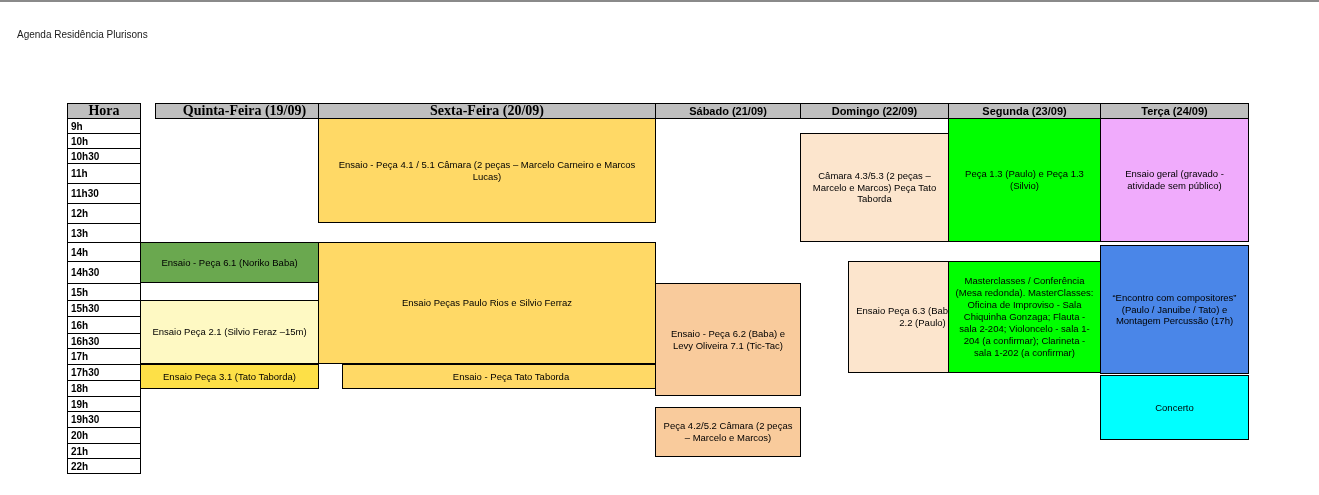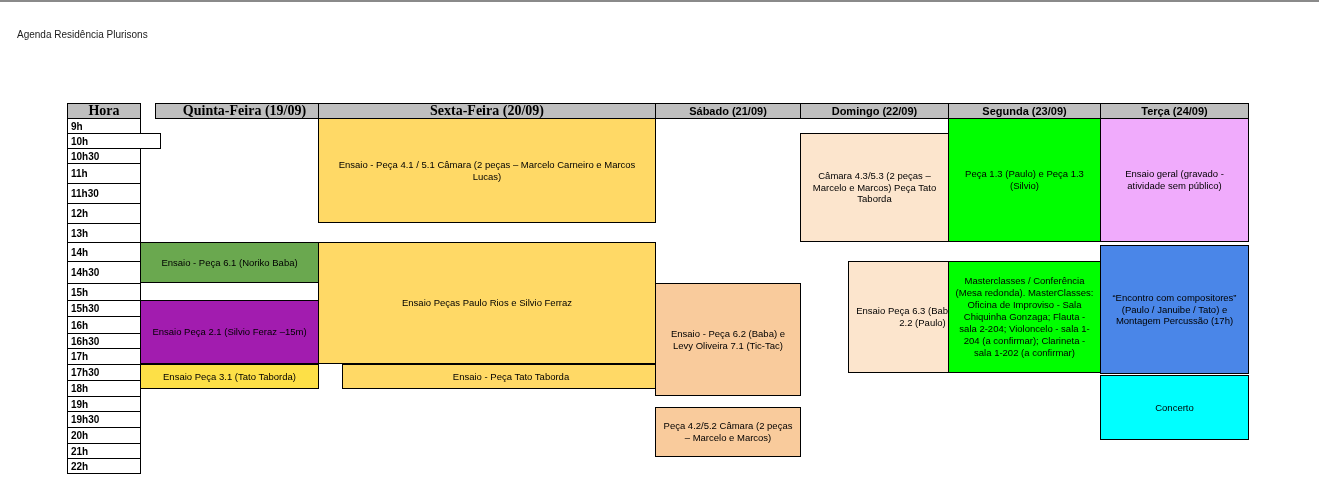--- a/index.html
+++ b/index.html
@@ -25,21 +25,21 @@
   <div class="grid" id="grid">
     <div class="cell hdr serif" id="hora-hdr" style="left:0;top:0;width:74px;height:16px;">Hora</div>
 
   <div class="cell hdr serif" style="left: 88px; top: 0px; width: 179px; height: 16px;">Quinta-Feira (19/09)</div>
       <div class="cell hdr serif" style="left: 251px; top: 0px; width: 338px; height: 16px;">Sexta-Feira (20/09)</div>
       <div class="cell hdr" style="left: 588px; top: 0px; width: 146px; height: 16px;">Sábado (21/09)</div>
       <div class="cell hdr" style="left: 733px; top: 0px; width: 149px; height: 16px;">Domingo (22/09)</div>
       <div class="cell hdr" style="left: 881px; top: 0px; width: 153px; height: 16px;">Segunda (23/09)</div>
       <div class="cell hdr" style="left: 1033px; top: 0px; width: 149px; height: 16px;">Terça (24/09)</div>
       <div class="cell time-cell" style="left: 0px; top: 15px; width: 74px; height: 16px;">9h</div>
-      <div class="cell time-cell" style="left: 0px; top: 30px; width: 94px; height: 16px;">10h</div>
+      <div class="cell time-cell" style="left: 0px; top: 30px; width: 74px; height: 16px;">10h</div>
       <div class="cell time-cell" style="left: 0px; top: 45px; width: 74px; height: 16px;">10h30</div>
       <div class="cell time-cell" style="left: 0px; top: 60px; width: 74px; height: 21px;">11h</div>
       <div class="cell time-cell" style="left: 0px; top: 80px; width: 74px; height: 21px;">11h30</div>
       <div class="cell time-cell" style="left: 0px; top: 100px; width: 74px; height: 21px;">12h</div>
       <div class="cell time-cell" style="left: 0px; top: 120px; width: 74px; height: 20px;">13h</div>
       <div class="cell time-cell" style="left: 0px; top: 139px; width: 74px; height: 20px;">14h</div>
       <div class="cell time-cell" style="left: 0px; top: 158px; width: 74px; height: 23px;">14h30</div>
       <div class="cell time-cell" style="left: 0px; top: 180px; width: 74px; height: 18px;">15h</div>
       <div class="cell time-cell" style="left: 0px; top: 197px; width: 74px; height: 17px;">15h30</div>
       <div class="cell time-cell" style="left: 0px; top: 213px; width: 74px; height: 18px;">16h</div>
@@ -48,21 +48,21 @@
       <div class="cell time-cell" style="left: 0px; top: 261px; width: 74px; height: 17px;">17h30</div>
       <div class="cell time-cell" style="left: 0px; top: 277px; width: 74px; height: 17px;">18h</div>
       <div class="cell time-cell" style="left: 0px; top: 293px; width: 74px; height: 16px;">19h</div>
       <div class="cell time-cell" style="left: 0px; top: 308px; width: 74px; height: 17px;">19h30</div>
       <div class="cell time-cell" style="left: 0px; top: 324px; width: 74px; height: 17px;">20h</div>
       <div class="cell time-cell" style="left: 0px; top: 340px; width: 74px; height: 16px;">21h</div>
       <div class="cell time-cell" style="left: 0px; top: 355px; width: 74px; height: 16px;">22h</div>
       <div class="event" style="left: 73px; width: 179px; top: 139px; height: 41px; background: rgb(106, 168, 79);">
         <span>Ensaio - Peça 6.1 (Noriko Baba)</span>
       </div>
-      <div class="event" style="left: 73px; width: 179px; top: 197px; height: 64px; background: #a21caf;">
+      <div class="event" style="left: 73px; width: 179px; top: 197px; height: 64px; background: #fef9c3;">
         <span>Ensaio Peça 2.1 (Silvio Feraz –15m)</span>
       </div>
       <div class="event" style="left: 73px; width: 179px; top: 261px; height: 25px; background: #fde047;">
         <span>Ensaio Peça 3.1 (Tato Taborda)</span>
       </div>
       <div class="event" style="left: 251px; width: 338px; top: 15px; height: 105px; background: rgb(255, 217, 102);">
         <span>Ensaio - Peça 4.1 / 5.1 Câmara (2 peças – Marcelo Carneiro e Marcos Lucas)</span>
       </div>
       <div class="event" style="left: 251px; width: 338px; top: 139px; height: 122px; background: rgb(255, 217, 102);">
         <span>Ensaio Peças Paulo Rios e Silvio Ferraz</span>

